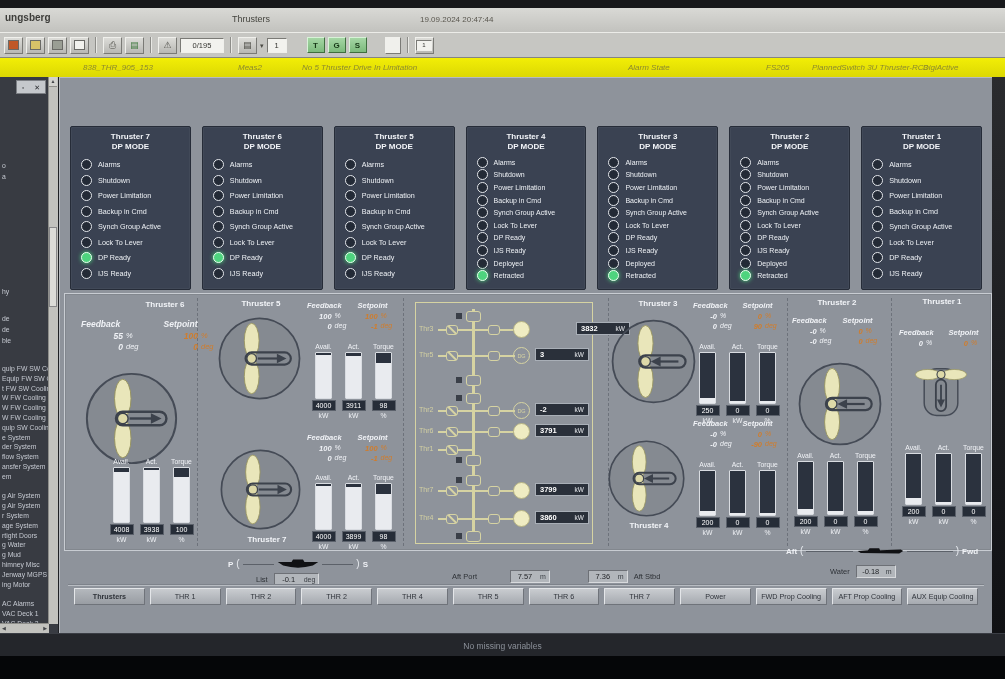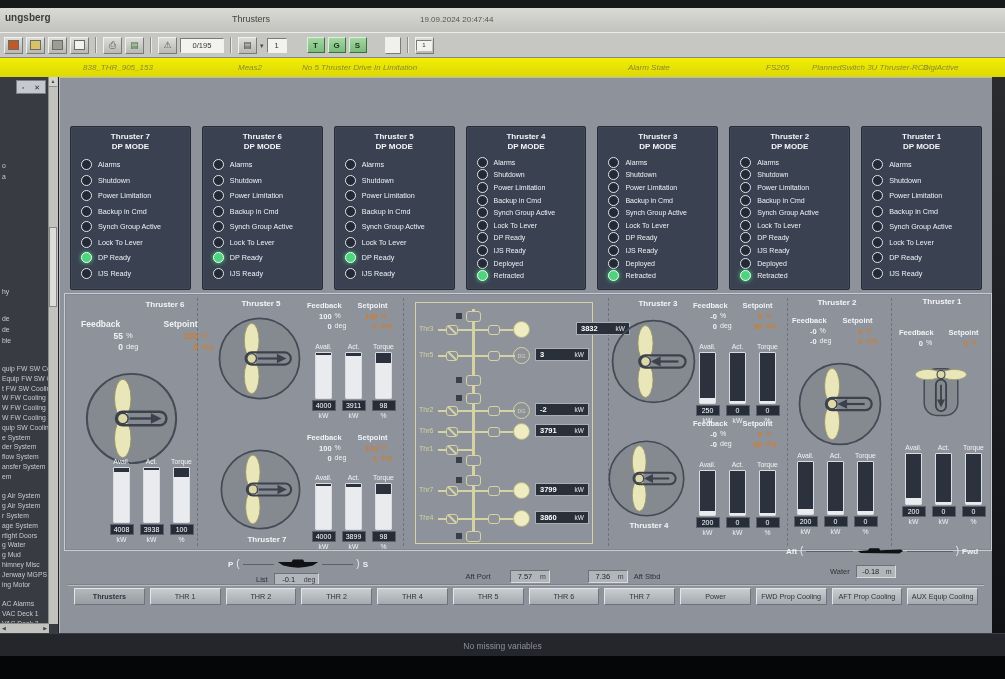--- a/index.html
+++ b/index.html
@@ -60,21 +60,21 @@
   .led{width:9px;height:9px;border-radius:50%;border:1.6px solid #e4e7ec;background:#232a36;
        margin-right:6px;flex:0 0 auto;box-sizing:content-box;}
   .led.on{background:#4ed47e;border-color:#eafff0;box-shadow:0 0 4px #4ed47e;}
   .dp-lb{font-size:7.2px;color:#eef1f5;white-space:nowrap;}
   .dp-panel.dense .dp-lb{font-size:7px;}
   
   #mimic{position:absolute;left:4px;top:215px;width:926px;height:256px;
          border:1px solid #c8ccd2;box-shadow:inset 0 0 0 1px rgba(0,0,0,0.08);}
   .mt{position:absolute;font-size:8px;font-weight:bold;color:#f2f4f8;text-align:center;white-space:nowrap;}
   .sep{position:absolute;top:4px;bottom:4px;width:0;border-left:1px dashed #6d727b;}
-  .fbsp{position:absolute;}
+  .fbsp{position:absolute;font-style:italic;}
   .fbsp-h{display:grid;grid-template-columns:55% 45%;margin-bottom:2px;}
   .fh{font-size:7.5px;font-weight:bold;color:#f0f2f6;}
   .fbsp-r{display:grid;grid-template-columns:30% 22% 28% 20%;margin-top:1px;}
   .fv{font-size:7.5px;font-weight:bold;color:#f0f2f6;text-align:right;padding-right:3px;}
   .fu{font-size:7px;color:#f0f2f6;}
   .fv.sp,.fu.sp{color:#d07d2c;}
   .big .fh{font-size:8.5px;}.big .fv{font-size:8.5px;}.big .fu{font-size:7.5px;}
   .azi,.tun{position:absolute;}
   .bars{position:absolute;display:flex;gap:5px;}
   .bar-col{width:25px;display:flex;flex-direction:column;align-items:center;}
@@ -1019,21 +1019,21 @@
       </div>
       <div class="drow" style="left:196px;top:495px">
         <span class="botlab">List</span>
         <span class="ibox">
           <span class="v">-0.1</span>
           <span class="u">deg</span>
         </span>
       </div>
 
       <div class="drow" style="left:392px;top:492px">
-        <span class="botlab" style="width:52px;text-align:center">Aft Port</span>
+        <span class="botlab" style="width:52px;text-align:left">Aft Port</span>
         <span class="ibox">
             <span class="v">7.57</span>
             <span class="u">m</span>
           </span>
         <span style="width:26px"></span>
         <span class="ibox">
             <span class="v">7.36</span>
             <span class="u">m</span>
           </span>
         <span class="botlab">Aft Stbd</span>

